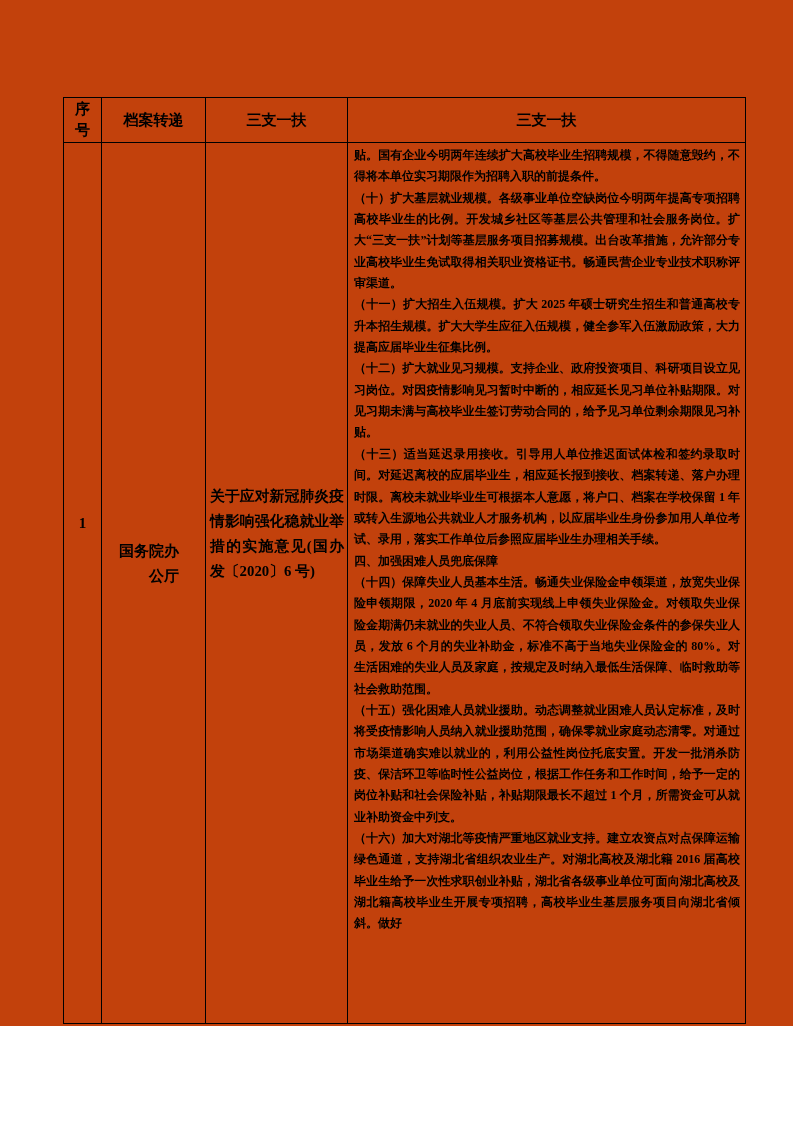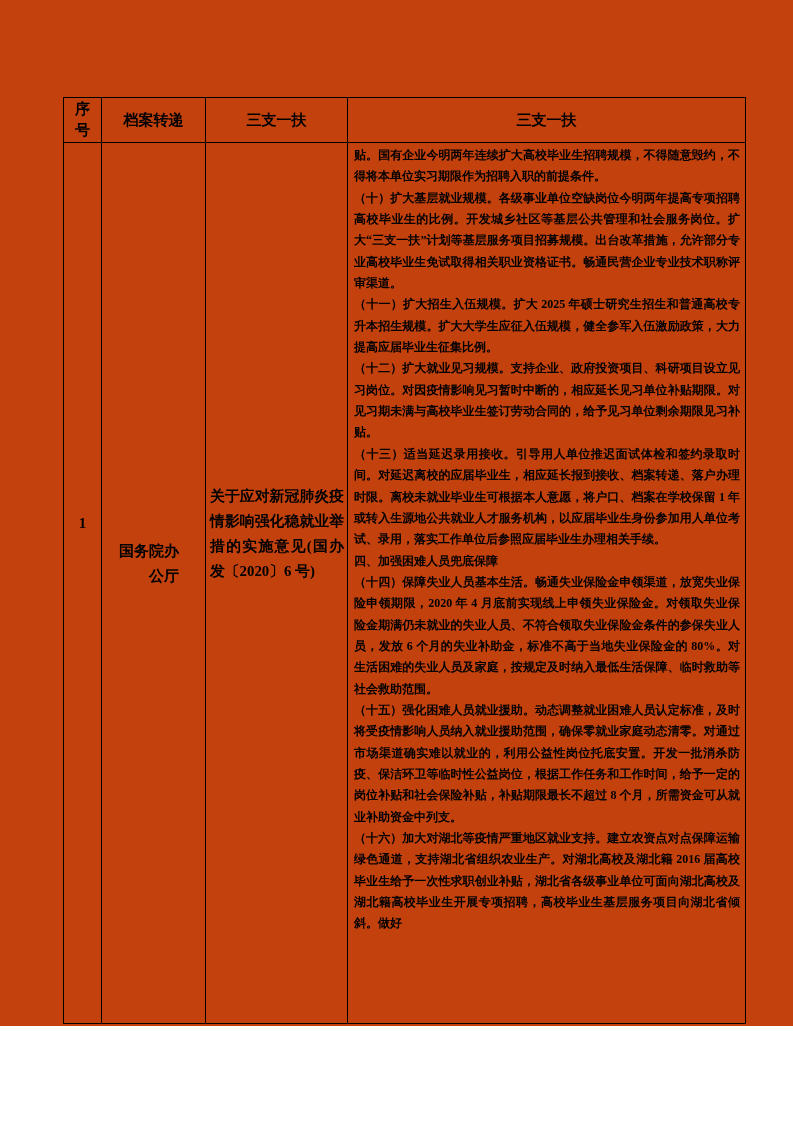--- a/index.html
+++ b/index.html
@@ -133,21 +133,21 @@
         </td>
         <td class="cell-content">
           <div>
               <p class="para">贴。国有企业今明两年连续扩大高校毕业生招聘规模，不得随意毁约，不得将本单位实习期限作为招聘入职的前提条件。</p>
               <p class="para">（十）扩大基层就业规模。各级事业单位空缺岗位今明两年提高专项招聘高校毕业生的比例。开发城乡社区等基层公共管理和社会服务岗位。扩大“三支一扶”计划等基层服务项目招募规模。出台改革措施，允许部分专业高校毕业生免试取得相关职业资格证书。畅通民营企业专业技术职称评审渠道。</p>
               <p class="para">（十一）扩大招生入伍规模。扩大 2025 年硕士研究生招生和普通高校专升本招生规模。扩大大学生应征入伍规模，健全参军入伍激励政策，大力提高应届毕业生征集比例。</p>
               <p class="para">（十二）扩大就业见习规模。支持企业、政府投资项目、科研项目设立见习岗位。对因疫情影响见习暂时中断的，相应延长见习单位补贴期限。对见习期未满与高校毕业生签订劳动合同的，给予见习单位剩余期限见习补贴。</p>
               <p class="para">（十三）适当延迟录用接收。引导用人单位推迟面试体检和签约录取时间。对延迟离校的应届毕业生，相应延长报到接收、档案转递、落户办理时限。离校未就业毕业生可根据本人意愿，将户口、档案在学校保留 1 年或转入生源地公共就业人才服务机构，以应届毕业生身份参加用人单位考试、录用，落实工作单位后参照应届毕业生办理相关手续。</p>
               <p class="para">四、加强困难人员兜底保障</p>
               <p class="para">（十四）保障失业人员基本生活。畅通失业保险金申领渠道，放宽失业保险申领期限，2020 年 4 月底前实现线上申领失业保险金。对领取失业保险金期满仍未就业的失业人员、不符合领取失业保险金条件的参保失业人员，发放 6 个月的失业补助金，标准不高于当地失业保险金的 80%。对生活困难的失业人员及家庭，按规定及时纳入最低生活保障、临时救助等社会救助范围。</p>
-              <p class="para">（十五）强化困难人员就业援助。动态调整就业困难人员认定标准，及时将受疫情影响人员纳入就业援助范围，确保零就业家庭动态清零。对通过市场渠道确实难以就业的，利用公益性岗位托底安置。开发一批消杀防疫、保洁环卫等临时性公益岗位，根据工作任务和工作时间，给予一定的岗位补贴和社会保险补贴，补贴期限最长不超过 8 个月，所需资金可从就业补助资金中列支。</p>
+              <p class="para">（十五）强化困难人员就业援助。动态调整就业困难人员认定标准，及时将受疫情影响人员纳入就业援助范围，确保零就业家庭动态清零。对通过市场渠道确实难以就业的，利用公益性岗位托底安置。开发一批消杀防疫、保洁环卫等临时性公益岗位，根据工作任务和工作时间，给予一定的岗位补贴和社会保险补贴，补贴期限最长不超过 1 个月，所需资金可从就业补助资金中列支。</p>
               <p class="para">（十六）加大对湖北等疫情严重地区就业支持。建立农资点对点保障运输绿色通道，支持湖北省组织农业生产。对湖北高校及湖北籍 2016 届高校毕业生给予一次性求职创业补贴，湖北省各级事业单位可面向湖北高校及湖北籍高校毕业生开展专项招聘，高校毕业生基层服务项目向湖北省倾斜。做好</p>
             </div>
         </td>
       </tr>
     </tbody>
   </table>
 
   <div class="page-number">3</div>
 
 </div>

